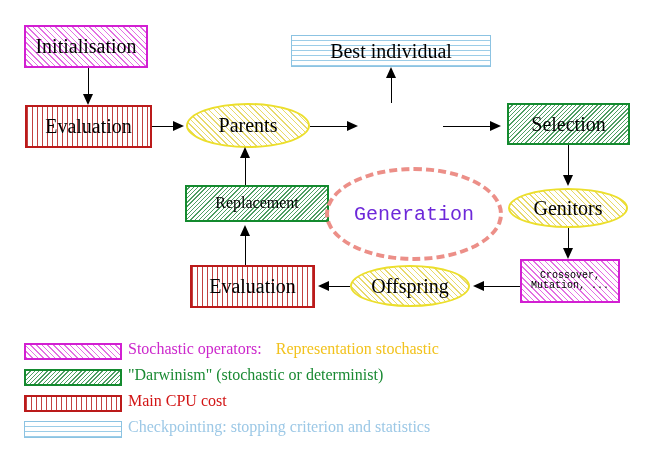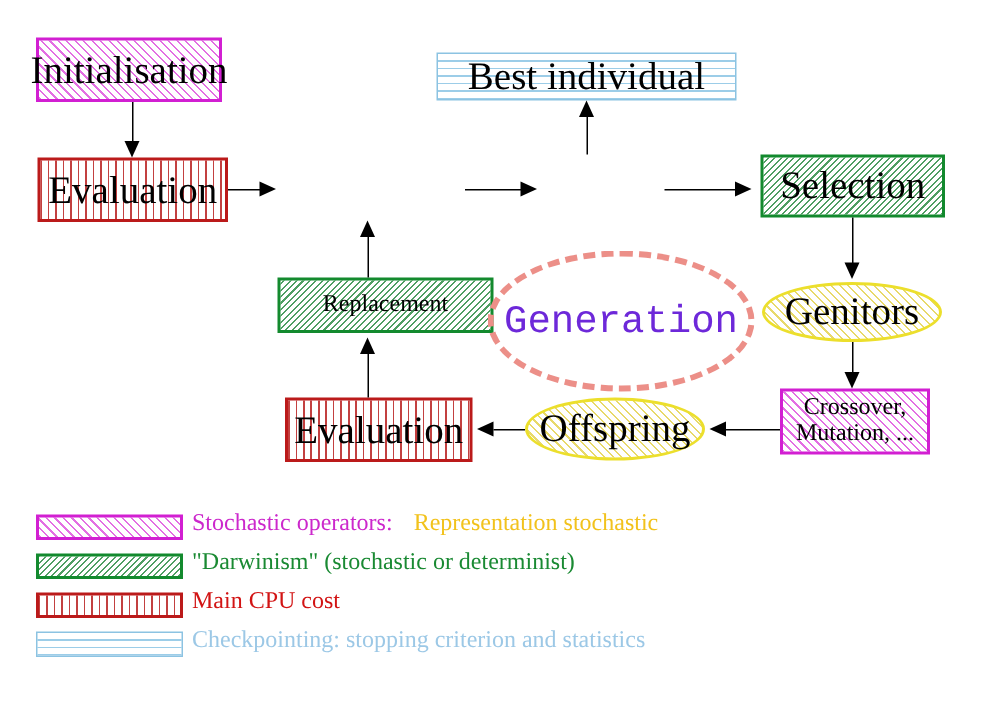--- a/index.html
+++ b/index.html
@@ -62,37 +62,40 @@
   #legend{position:absolute;left:0;top:334px;width:662px;}
   .lg-row{position:absolute;left:0;width:662px;height:26px;}
   .lg-swatch{position:absolute;left:24px;top:3px;width:98px;height:17px;box-sizing:border-box;}
   .lg-text{position:absolute;left:128px;top:0;font-size:16px;white-space:nowrap;}
   .t-magenta{color:#cc28cc;}
   .t-gold{color:#f2c21c;}
   .t-green{color:#1a8a33;}
   .t-red{color:#d21414;}
   .t-blue{color:#9cc8e6;}
 
-  .f16{font-size:26px;}
+  .f16{font-size:20px;}
   .f14{font-size:16px;}
-  .f13{font-size:16px;}
+  .f13{font-size:10px;font-family:Liberation Mono, monospace;}
 </style>
 </head>
 <body>
 
 <div id="root">
 
   <div class="node fill-magenta f16" style="left:24px;top:25px;width:124px;height:43px;">
     <span class="lbl">Initialisation</span>
   </div>
 
   <div class="node fill-red f16" style="left:25px;top:105px;width:127px;height:43px;">
     <span class="lbl">Evaluation</span>
   </div>
 
+  <div class="node fill-yellow ellipse f16" style="left:186px;top:103px;width:124px;height:45px;">
+    <span class="lbl">Parents</span>
+  </div>
 
   <div class="node fill-blue f16" style="left:291px;top:35px;width:200px;height:32px;">
     <span class="lbl">Best individual</span>
   </div>
 
 
   <div class="node fill-green f16" style="left:507px;top:103px;width:123px;height:42px;text-align:right;">
     <span class="lbl">Selection</span>
   </div>
 

